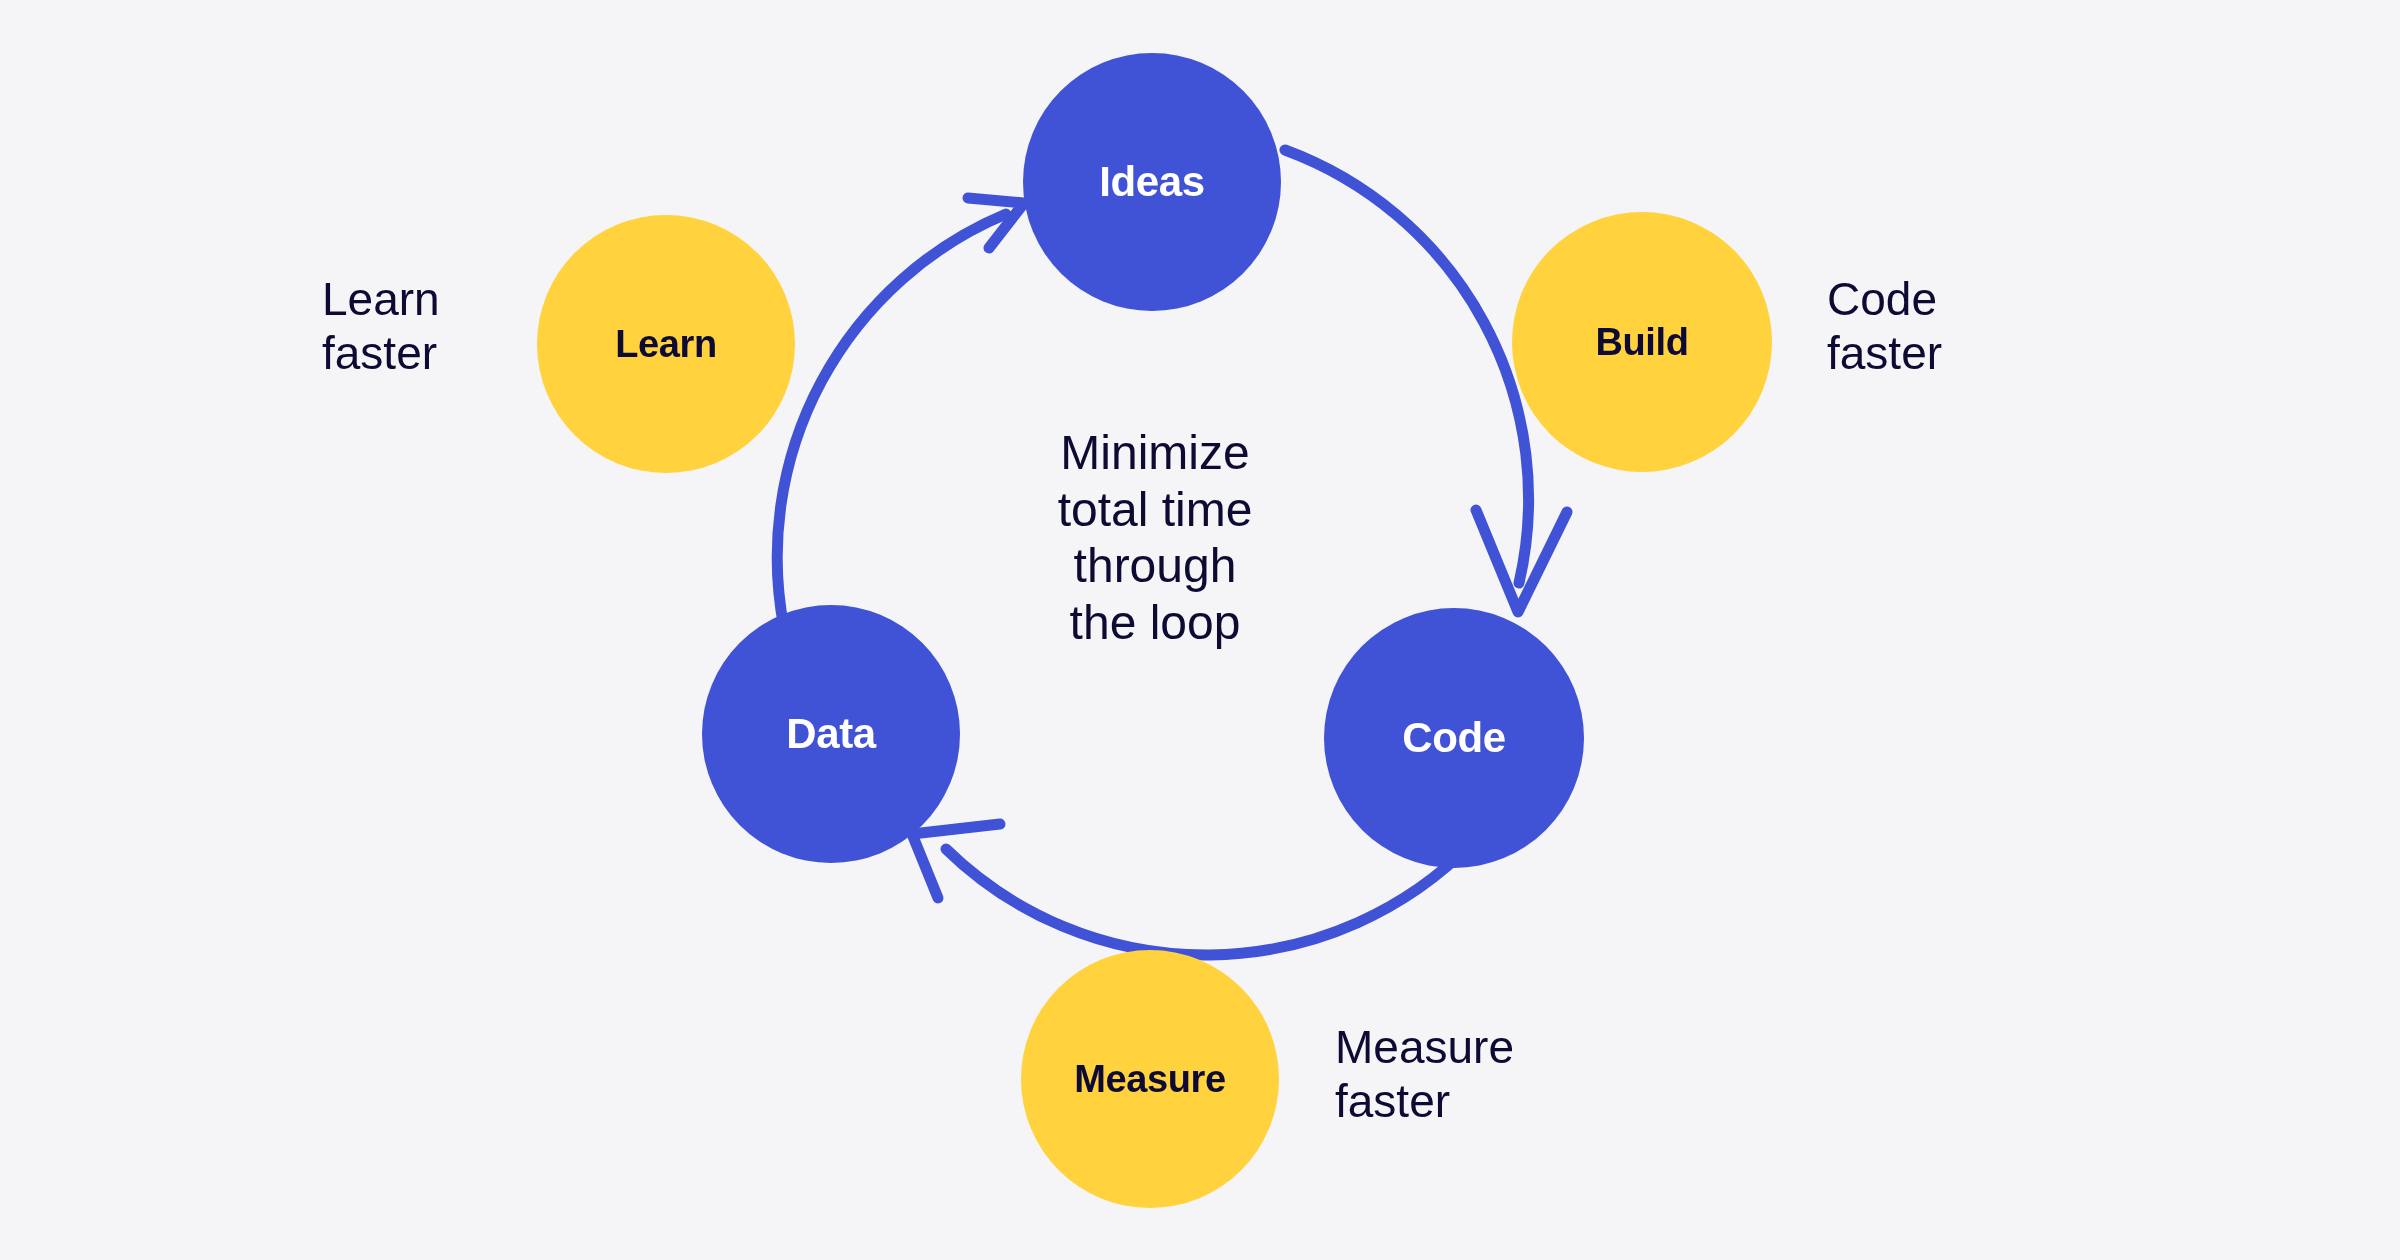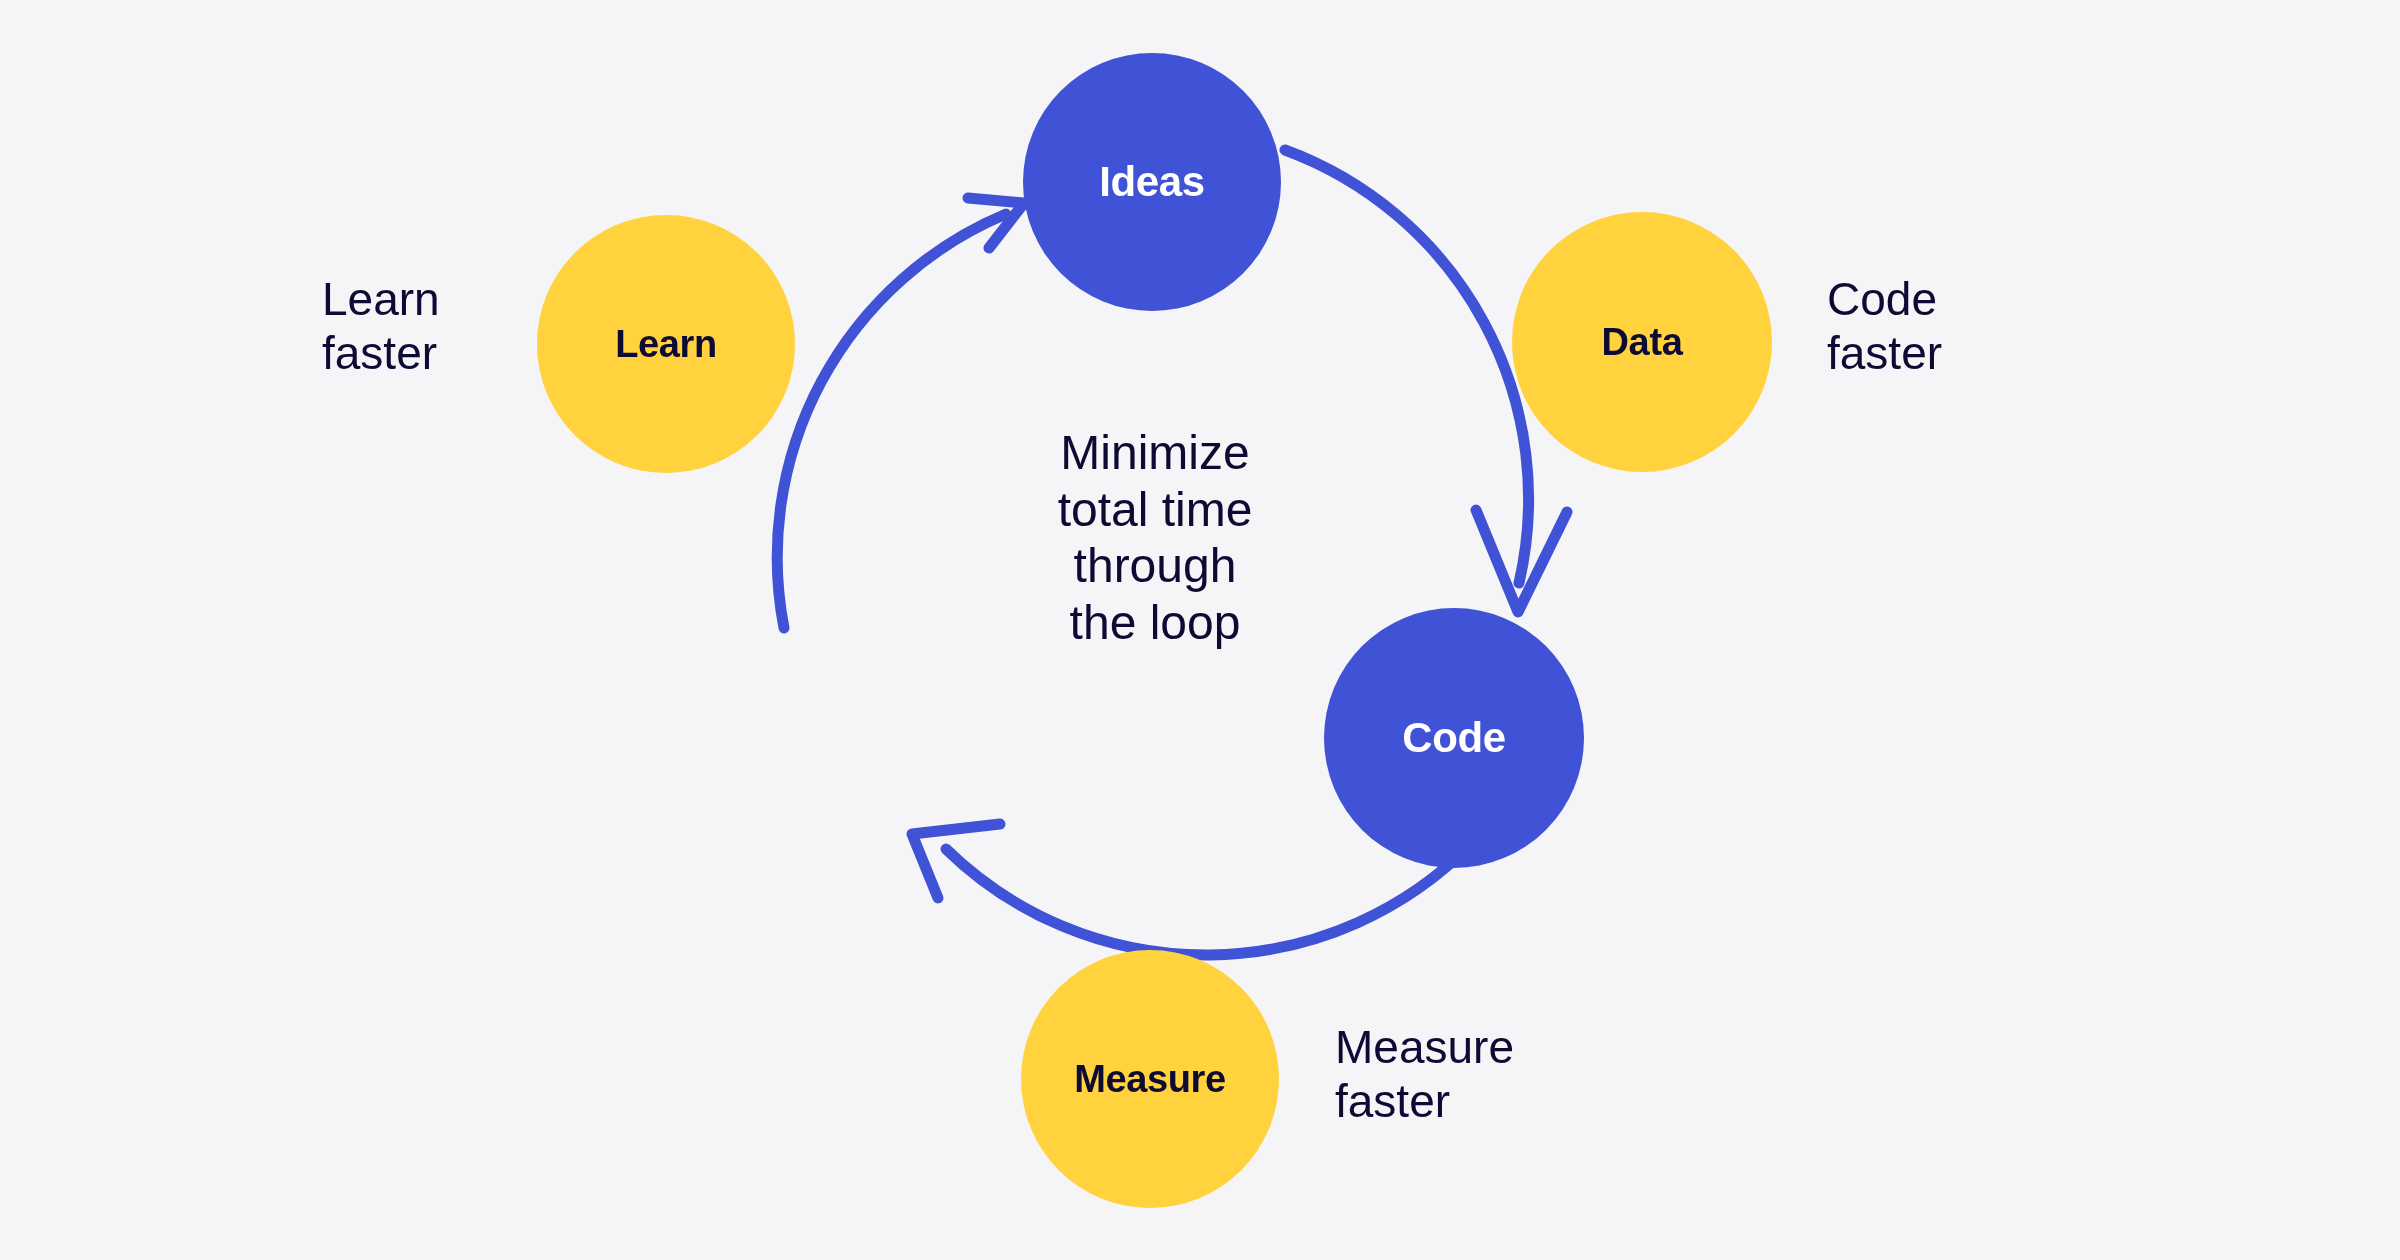--- a/index.html
+++ b/index.html
@@ -117,27 +117,30 @@
 the loop</div>
 
   <div class="node node-primary" id="node-ideas">
     <span class="node-label">Ideas</span>
   </div>
 
   <div class="node node-primary" id="node-code">
     <span class="node-label">Code</span>
   </div>
 
+  <div class="node node-primary" id="node-data">
+    <span class="node-label">Data</span>
+  </div>
 
   <div class="node node-accent" id="node-learn">
     <span class="node-label">Learn</span>
   </div>
 
   <div class="node node-accent" id="node-build">
-    <span class="node-label">Data</span>
+    <span class="node-label">Build</span>
   </div>
 
   <div class="node node-accent" id="node-measure">
     <span class="node-label">Measure</span>
   </div>
 
   <div class="side-caption" id="caption-learn">Learn
 faster</div>
 
   <div class="side-caption" id="caption-code">Code

